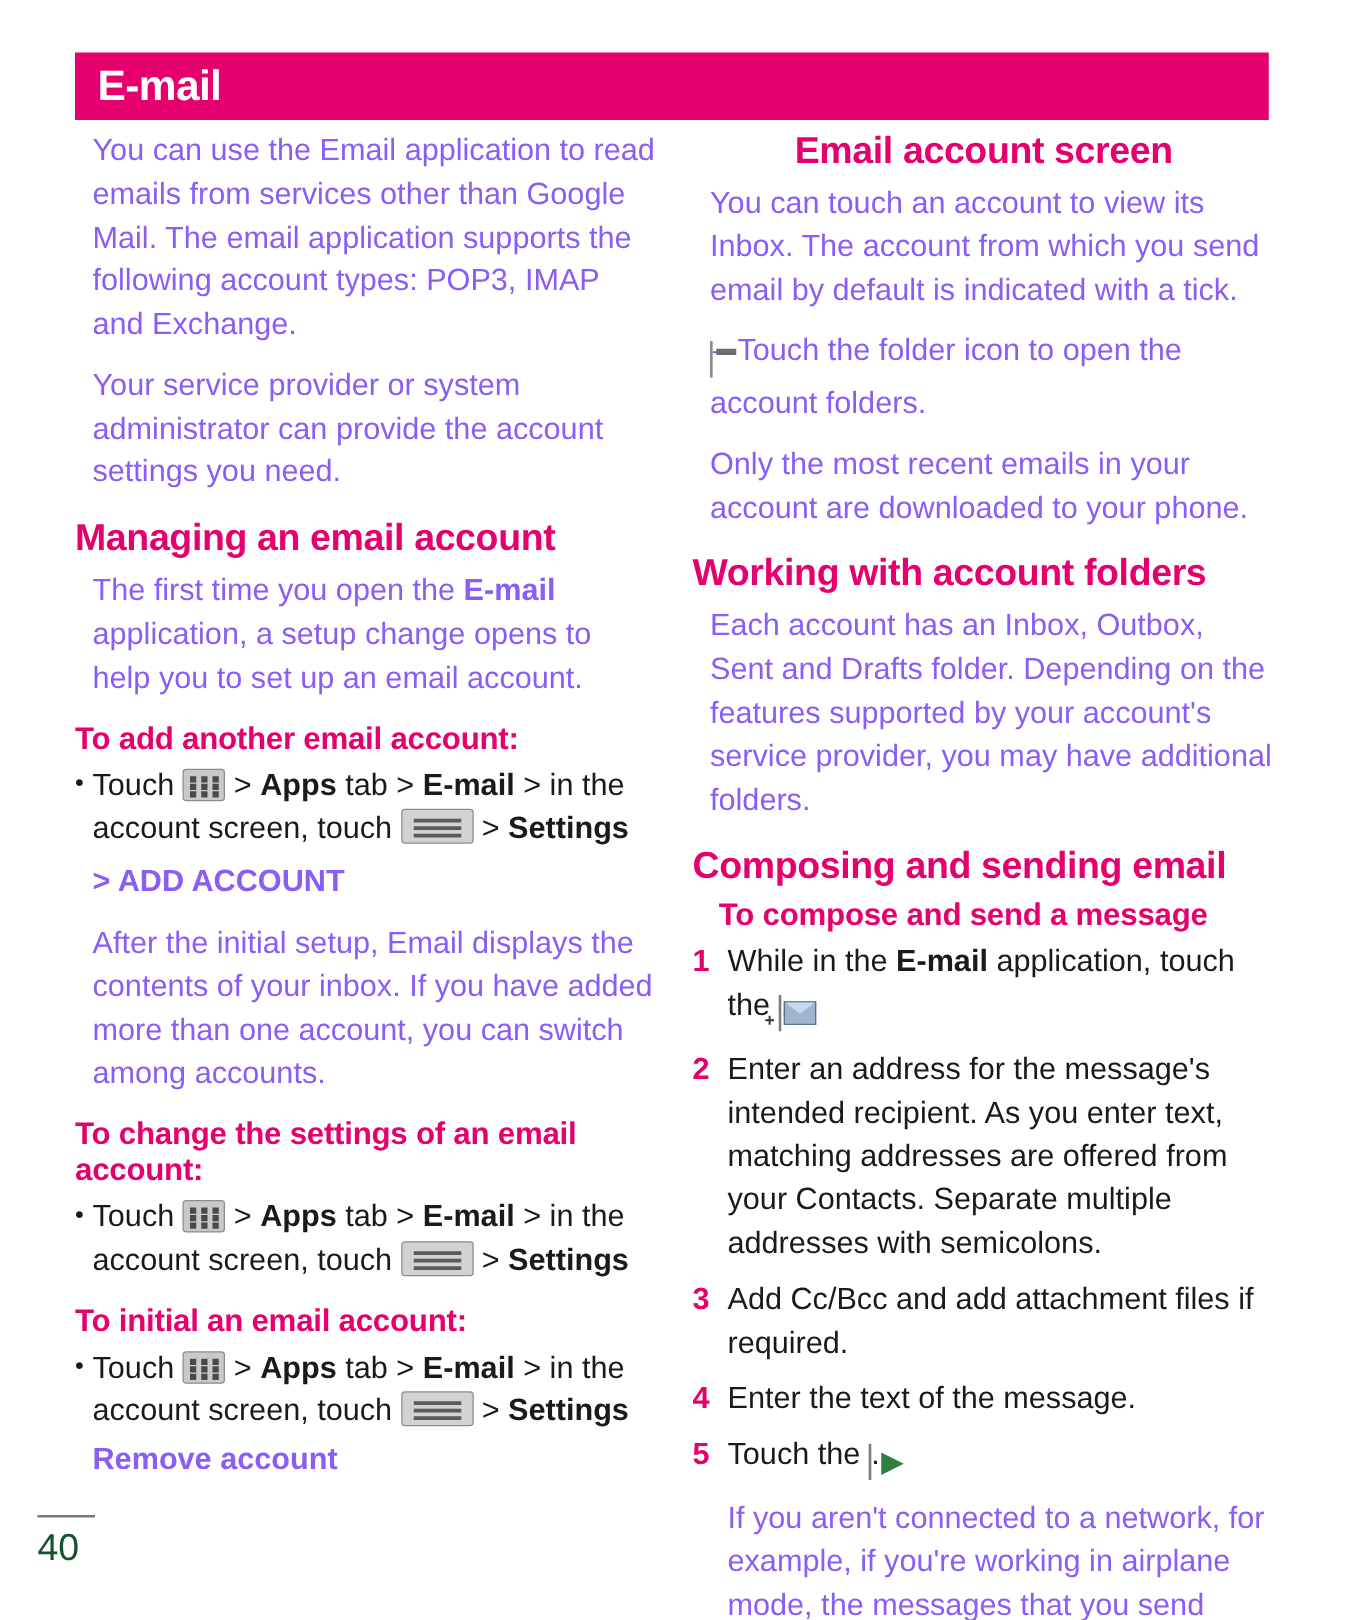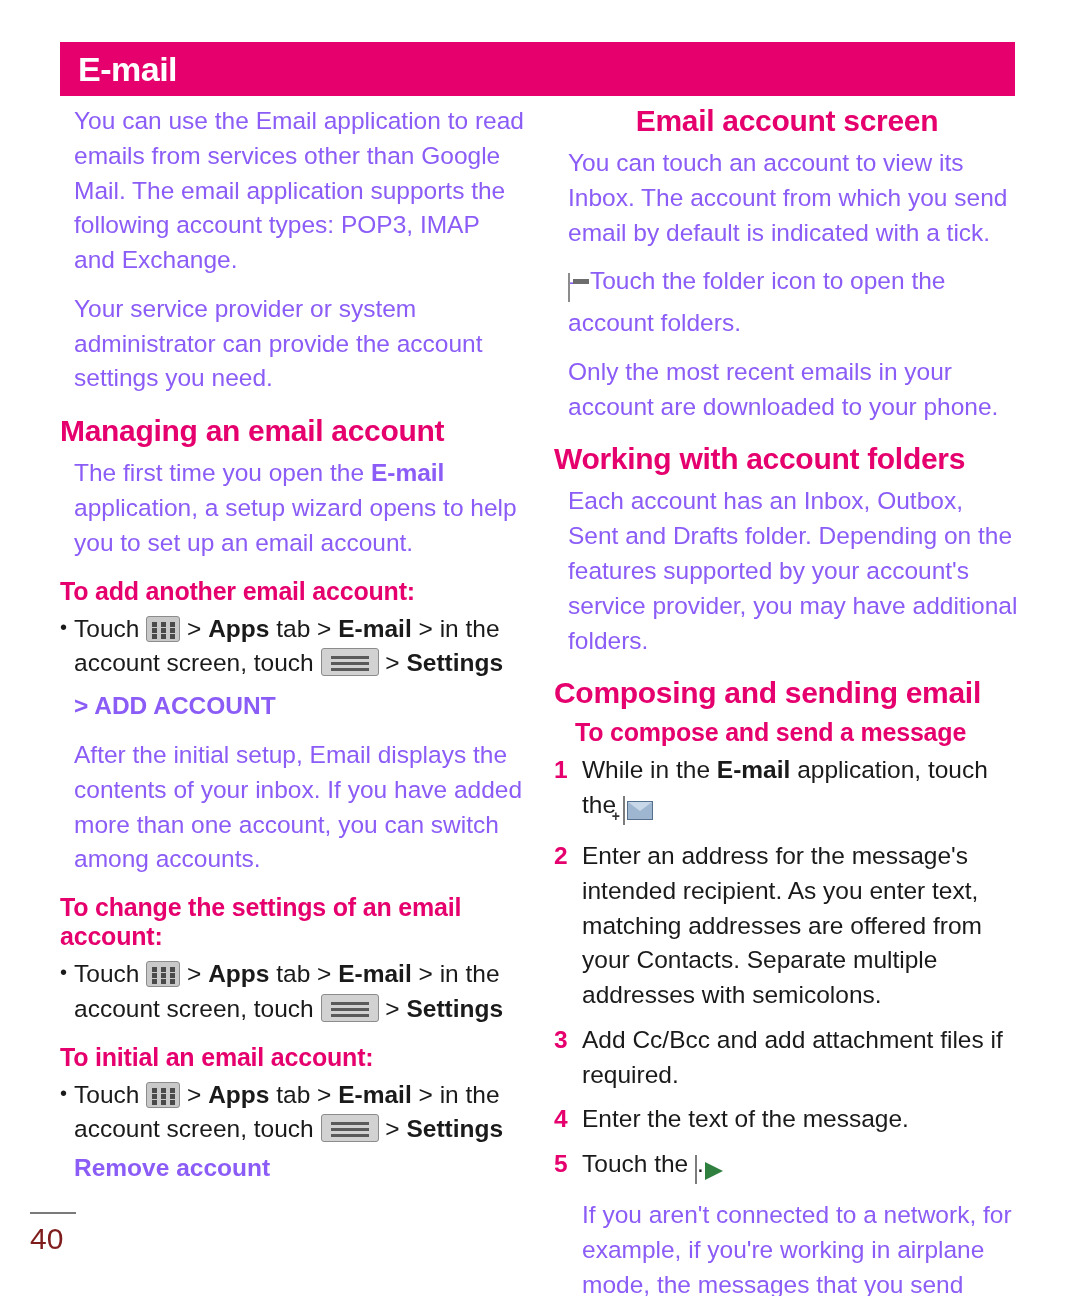--- a/index.html
+++ b/index.html
@@ -225,42 +225,42 @@
     top: 1212px;
     width: 46px;
     height: 2px;
     background: #7a7a7a;
   }
   .page-number {
     position: absolute;
     left: 30px;
     top: 1222px;
     font-size: 30px;
-    color: #7f1d1d;
+    color: #14532d;
   }
 </style>
 </head>
 <body>
 
 <div class="page">
 
   <div class="header-bar">
     <div class="header-title">E-mail</div>
   </div>
 
   <div class="columns">
 
     <div class="col">
 
       <p>You can use the Email application to read emails from services other than Google Mail. The email application supports the following account types: POP3, IMAP and Exchange.</p>
       <p>Your service provider or system administrator can provide the account settings you need.</p>
 
       <h2>Managing an email account</h2>
 
-      <p><span>The first time you open the </span><span class="b">E-mail</span><span> application, a setup wizard opens to help you to set up an email account.</span></p>
+      <p><span>The first time you open the </span><span class="b">E-mail</span><span> application, a setup change opens to help you to set up an email account.</span></p>
 
       <h3>To add another email account:</h3>
 
       <div class="bullet">
         <span class="dot">•</span>
         <span class="btxt">
           <span>Touch</span>
           <span class="icon icon-apps">
             <i style="left:5px;top:5px;"></i><i style="left:14px;top:5px;"></i><i style="left:23px;top:5px;"></i>
             <i style="left:5px;top:11px;"></i><i style="left:14px;top:11px;"></i><i style="left:23px;top:11px;"></i>

